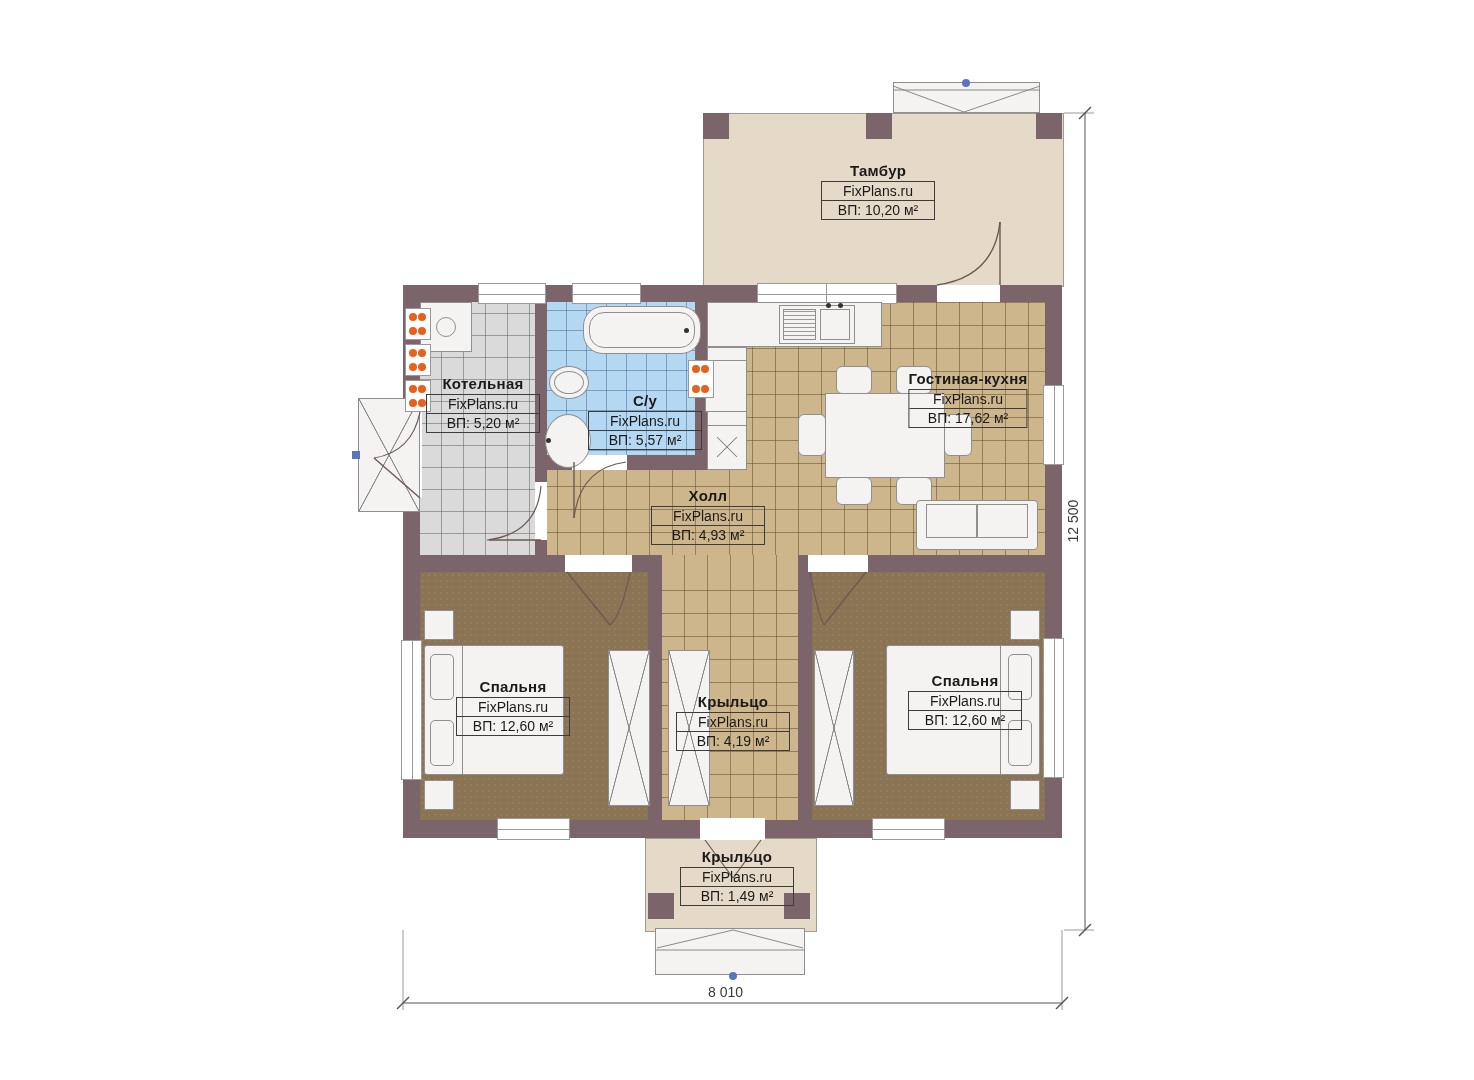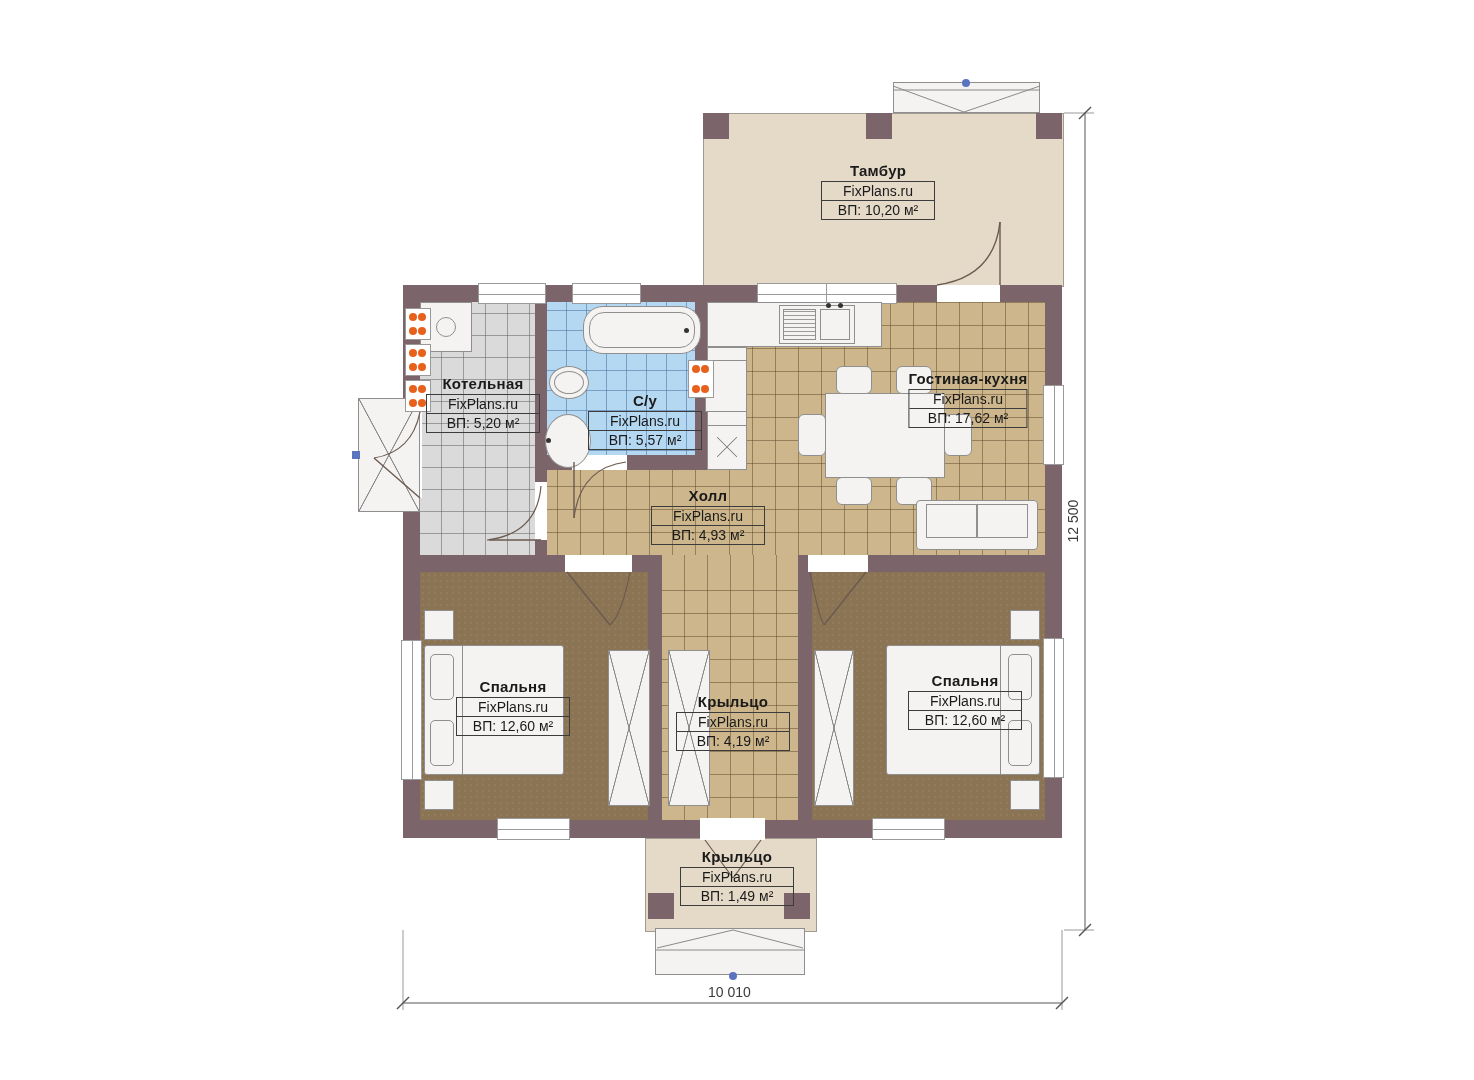--- a/index.html
+++ b/index.html
@@ -284,15 +284,15 @@
 
   <div class="room-label" style="left:737px;top:848px;">
     <div class="room-title">Крыльцо</div>
     <div class="room-box">
       <div>FixPlans.ru</div>
       <div>ВП: 1,49 м²</div>
     </div>
   </div>
 
   <div class="dim-text dim-v" style="left:1052px;top:513px;">12 500</div>
-  <div class="dim-text" style="left:708px;top:984px;">10 010</div>
+  <div class="dim-text" style="left:708px;top:984px;">8 010</div>
 
 </div>
 
 </body></html>

